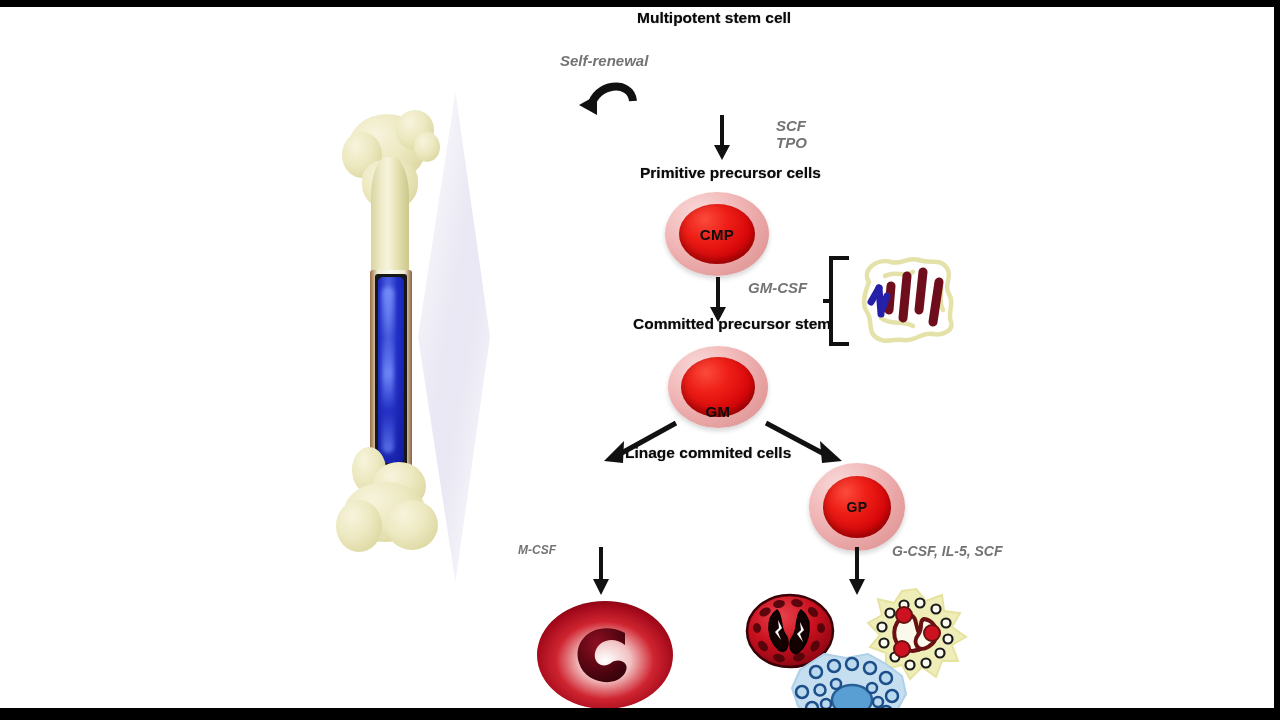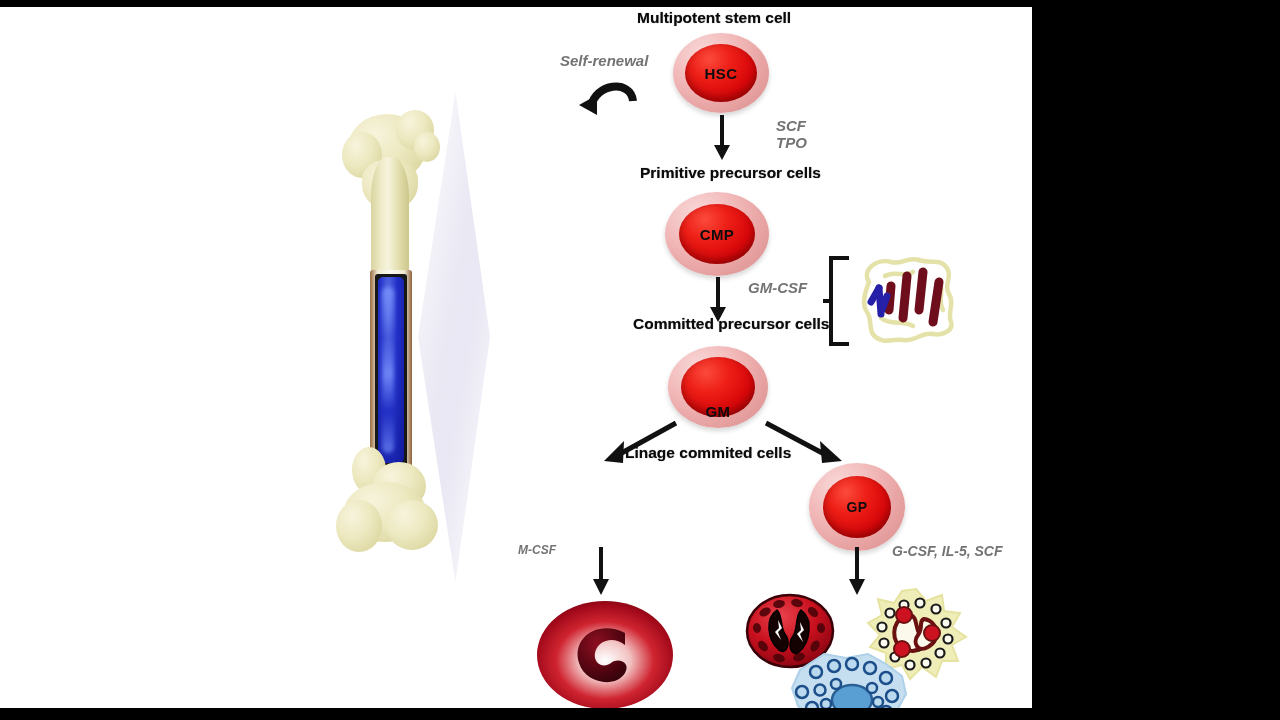--- a/index.html
+++ b/index.html
@@ -3,21 +3,21 @@
 <meta charset="utf-8">
 <title>Hematopoiesis Diagram</title>
 <style>
   html, body {
     margin: 0;
     padding: 0;
     background: #000;
   }
   #stage {
     position: relative;
-    width: 1032px;
+    width: 1280px;
     height: 720px;
     background: #000;
     overflow: hidden;
     font-family: "Liberation Sans", sans-serif;
   }
   #canvas {
     position: absolute;
     left: 0;
     top: 7px;
     width: 1274px;
@@ -266,39 +266,34 @@
 
       <div class="bone-head epi-bot-knob3"></div>
       <div class="bone-head epi-bot-knob4"></div>
       <div class="bone-head epi-bot-main"></div>
       <div class="bone-head epi-bot-knob1"></div>
       <div class="bone-head epi-bot-knob2"></div>
     </div>
 
     <div class="lbl" id="lbl-multipotent">Multipotent stem cell</div>
     <div class="lbl" id="lbl-primitive">Primitive precursor cells</div>
-    <div class="lbl" id="lbl-committed">Committed precursor cells</div>
+    <div class="lbl" id="lbl-committed">Committed precursor stem</div>
     <div class="lbl" id="lbl-lineage">Linage commited cells</div>
 
     <div class="lbl-italic" id="lbl-selfrenewal">Self-renewal</div>
 
     <div class="lbl-italic" id="lbl-scf">
       <div>SCF</div>
       <div>TPO</div>
     </div>
 
     <div class="lbl-italic" id="lbl-gmcsf">GM-CSF</div>
     <div class="lbl-italic" id="lbl-mcsf">M-CSF</div>
     <div class="lbl-italic" id="lbl-gcsf">G-CSF, IL-5, SCF</div>
 
-    <div class="cell" id="cell-hsc">
-      <div class="nucleus">
-        <span>HSC</span>
-      </div>
-    </div>
 
     <div class="cell" id="cell-cmp">
       <div class="nucleus">
         <span>CMP</span>
       </div>
     </div>
 
     <div class="cell" id="cell-gm">
       <div class="nucleus">
         <span>GM</span>

